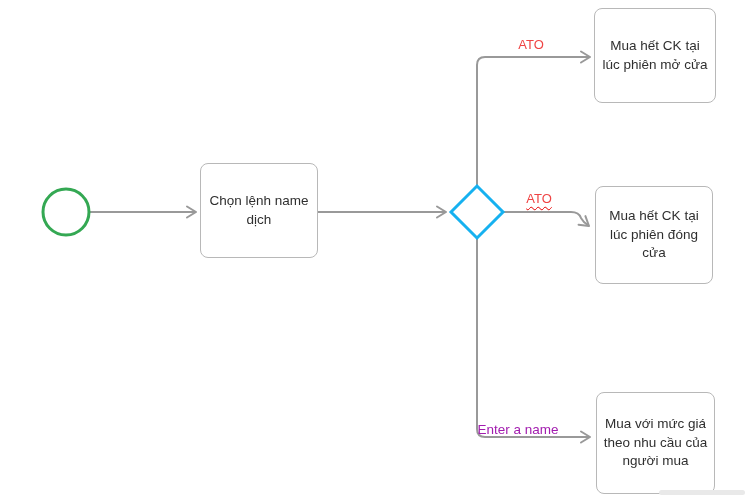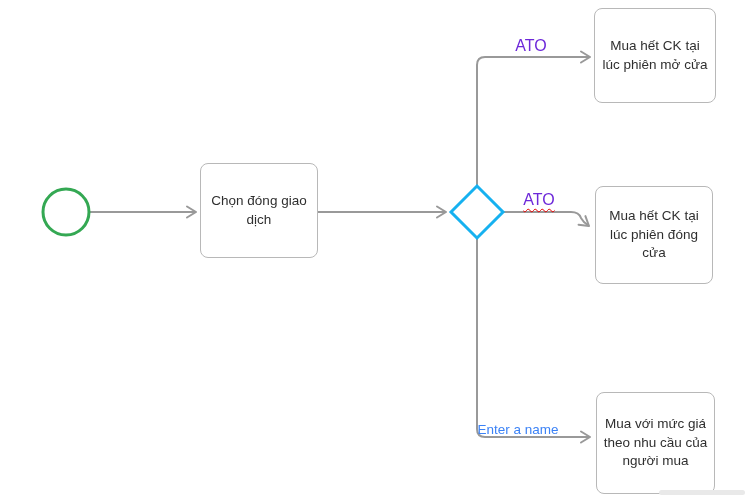--- a/index.html
+++ b/index.html
@@ -16,30 +16,30 @@
     background:#ffffff;
     border:1.5px solid #b8b8b8;
     border-radius:8px;
     display:flex;align-items:center;justify-content:center;
     text-align:center;
     font-size:13.5px;line-height:1.38;color:#2f2f2f;
     padding:3px 5px;box-sizing:border-box;
   }
   .edge-label{
     position:absolute;
-    font-size:16px;color:#6d28d9;
+    font-size:13px;color:#ef4444;
     text-align:center;white-space:nowrap;
   }
   .edge-label.misspelled{
     text-decoration:underline wavy #e60000;
     text-decoration-thickness:1px;
     text-underline-offset:3px;
   }
   .edge-label.placeholder{
-    color:#3b82f6;
+    color:#a21caf;
   }
   .hscroll{
     position:absolute;
     left:659px;top:490px;width:86px;height:5px;
     background:#e9e9e9;border-radius:3px;
   }
 </style>
 </head>
 <body>
 
@@ -61,21 +61,21 @@
     <path d="M 503 212 H 571 Q 579 212 581 218 L 584 222 L 589 226" fill="none" stroke="#999999" stroke-width="2" marker-end="url(#arrow)"></path>
 
     <path d="M 477 238 V 429 Q 477 437 485 437 H 590" fill="none" stroke="#999999" stroke-width="2" marker-end="url(#arrow)"></path>
 
     <circle cx="66" cy="212" r="23" fill="#ffffff" stroke="#34a853" stroke-width="3"></circle>
 
     <polygon points="451,212 477,186 503,212 477,238" fill="#ffffff" stroke="#16b1f0" stroke-width="3" stroke-linejoin="miter"></polygon>
   </svg>
 
   <div class="node" style="left:200px;top:163px;width:118px;height:95px;">
-    <span>Chọn đóng giao dịch</span>
+    <span>Chọn lệnh name dịch</span>
   </div>
 
   <div class="node" style="left:594px;top:8px;width:122px;height:95px;">
     <span>Mua hết CK tại lúc phiên mở cửa</span>
   </div>
 
   <div class="node" style="left:595px;top:186px;width:118px;height:98px;">
     <span>Mua hết CK tại lúc phiên đóng cửa</span>
   </div>
 

